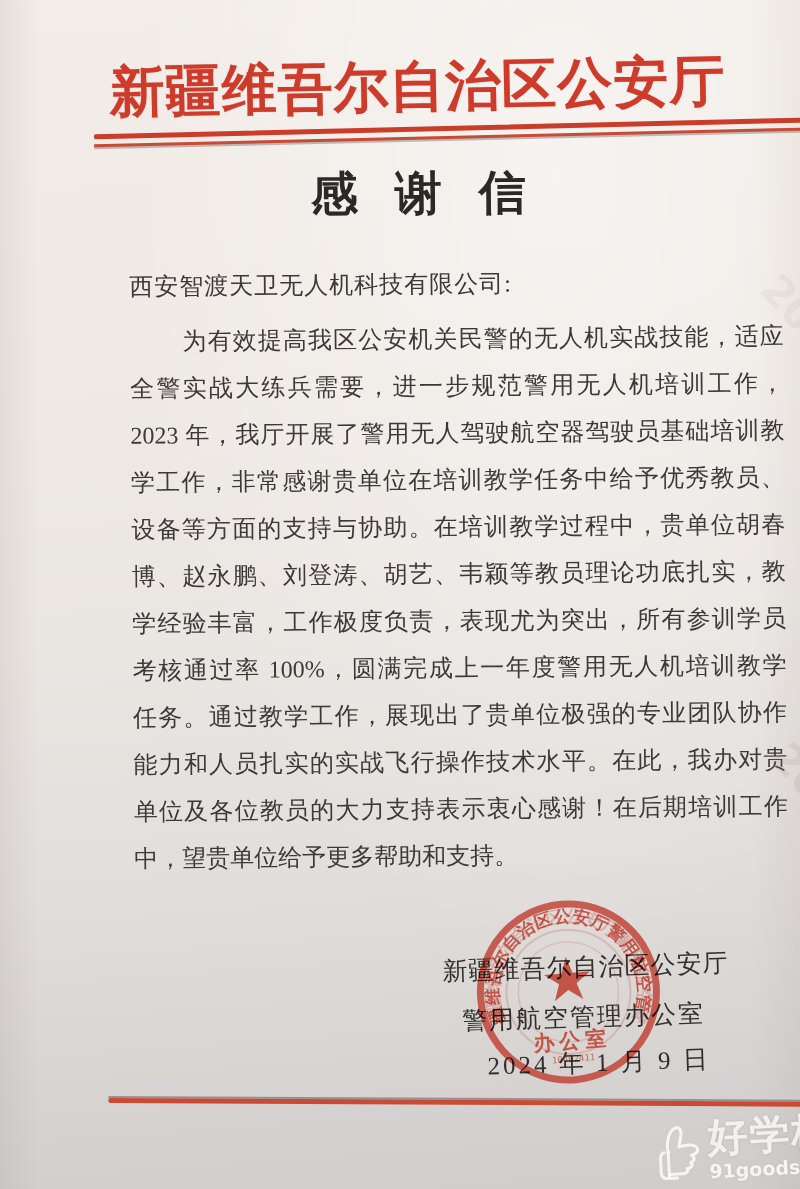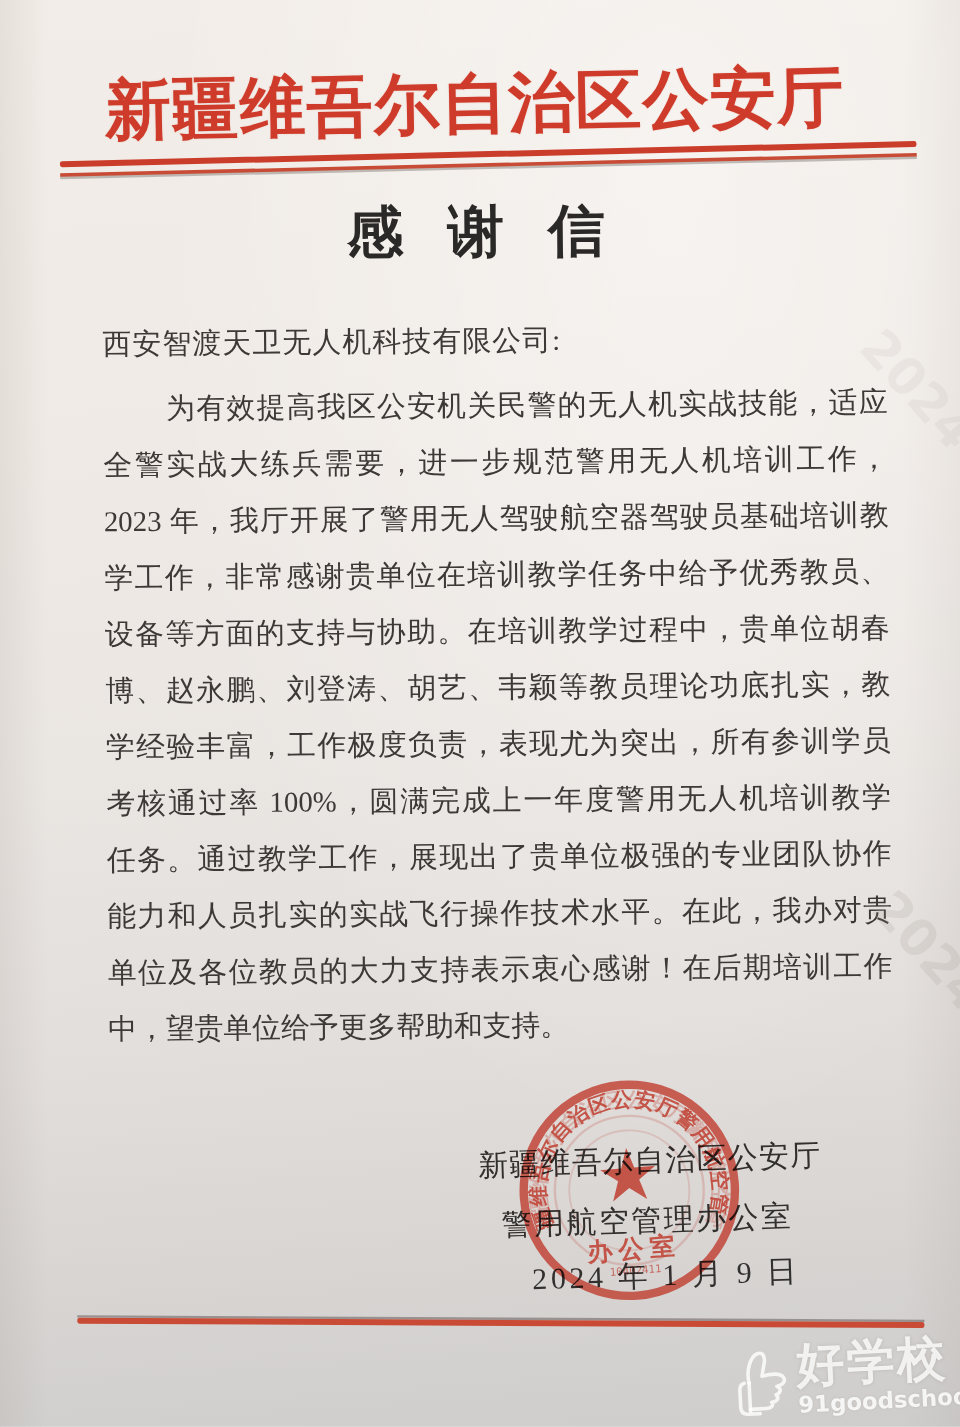--- a/index.html
+++ b/index.html
@@ -4,21 +4,21 @@
 <style>
   html,body{margin:0;padding:0;}
   body{
     width:800px;height:1189px;overflow:hidden;position:relative;
     font-family:"Liberation Serif","DejaVu Serif",serif;
     background:
       radial-gradient(ellipse at 70% 15%, rgba(255,255,255,0.40), transparent 55%),
       linear-gradient(90deg, rgba(120,110,100,0.10), rgba(120,110,100,0) 5%, rgba(120,110,100,0) 94%, rgba(120,110,100,0.08)),
       linear-gradient(176deg,#f2ede8 0%,#efeae5 30%,#eae6e2 52%,#e2dedb 72%,#d8d5d3 86%,#cfcdcc 100%);
   }
-  .page{position:absolute;inset:0;}
+  .page{position:absolute;inset:0;margin-left:44px;}
   .tilt{position:absolute;inset:0;transform:rotate(-0.5deg);transform-origin:400px 600px;}
 
   .org-header{
     position:absolute;top:50px;left:0;width:100%;text-align:center;
     font-size:55px;font-weight:bold;letter-spacing:1px;color:#ce3b2a;
     transform:rotate(-0.6deg);
     text-shadow:0 0 1px rgba(206,59,42,0.35);
     white-space:nowrap;
   }
   .header-rule{position:absolute;top:126px;left:54px;width:714px;transform:rotate(-0.85deg);}

